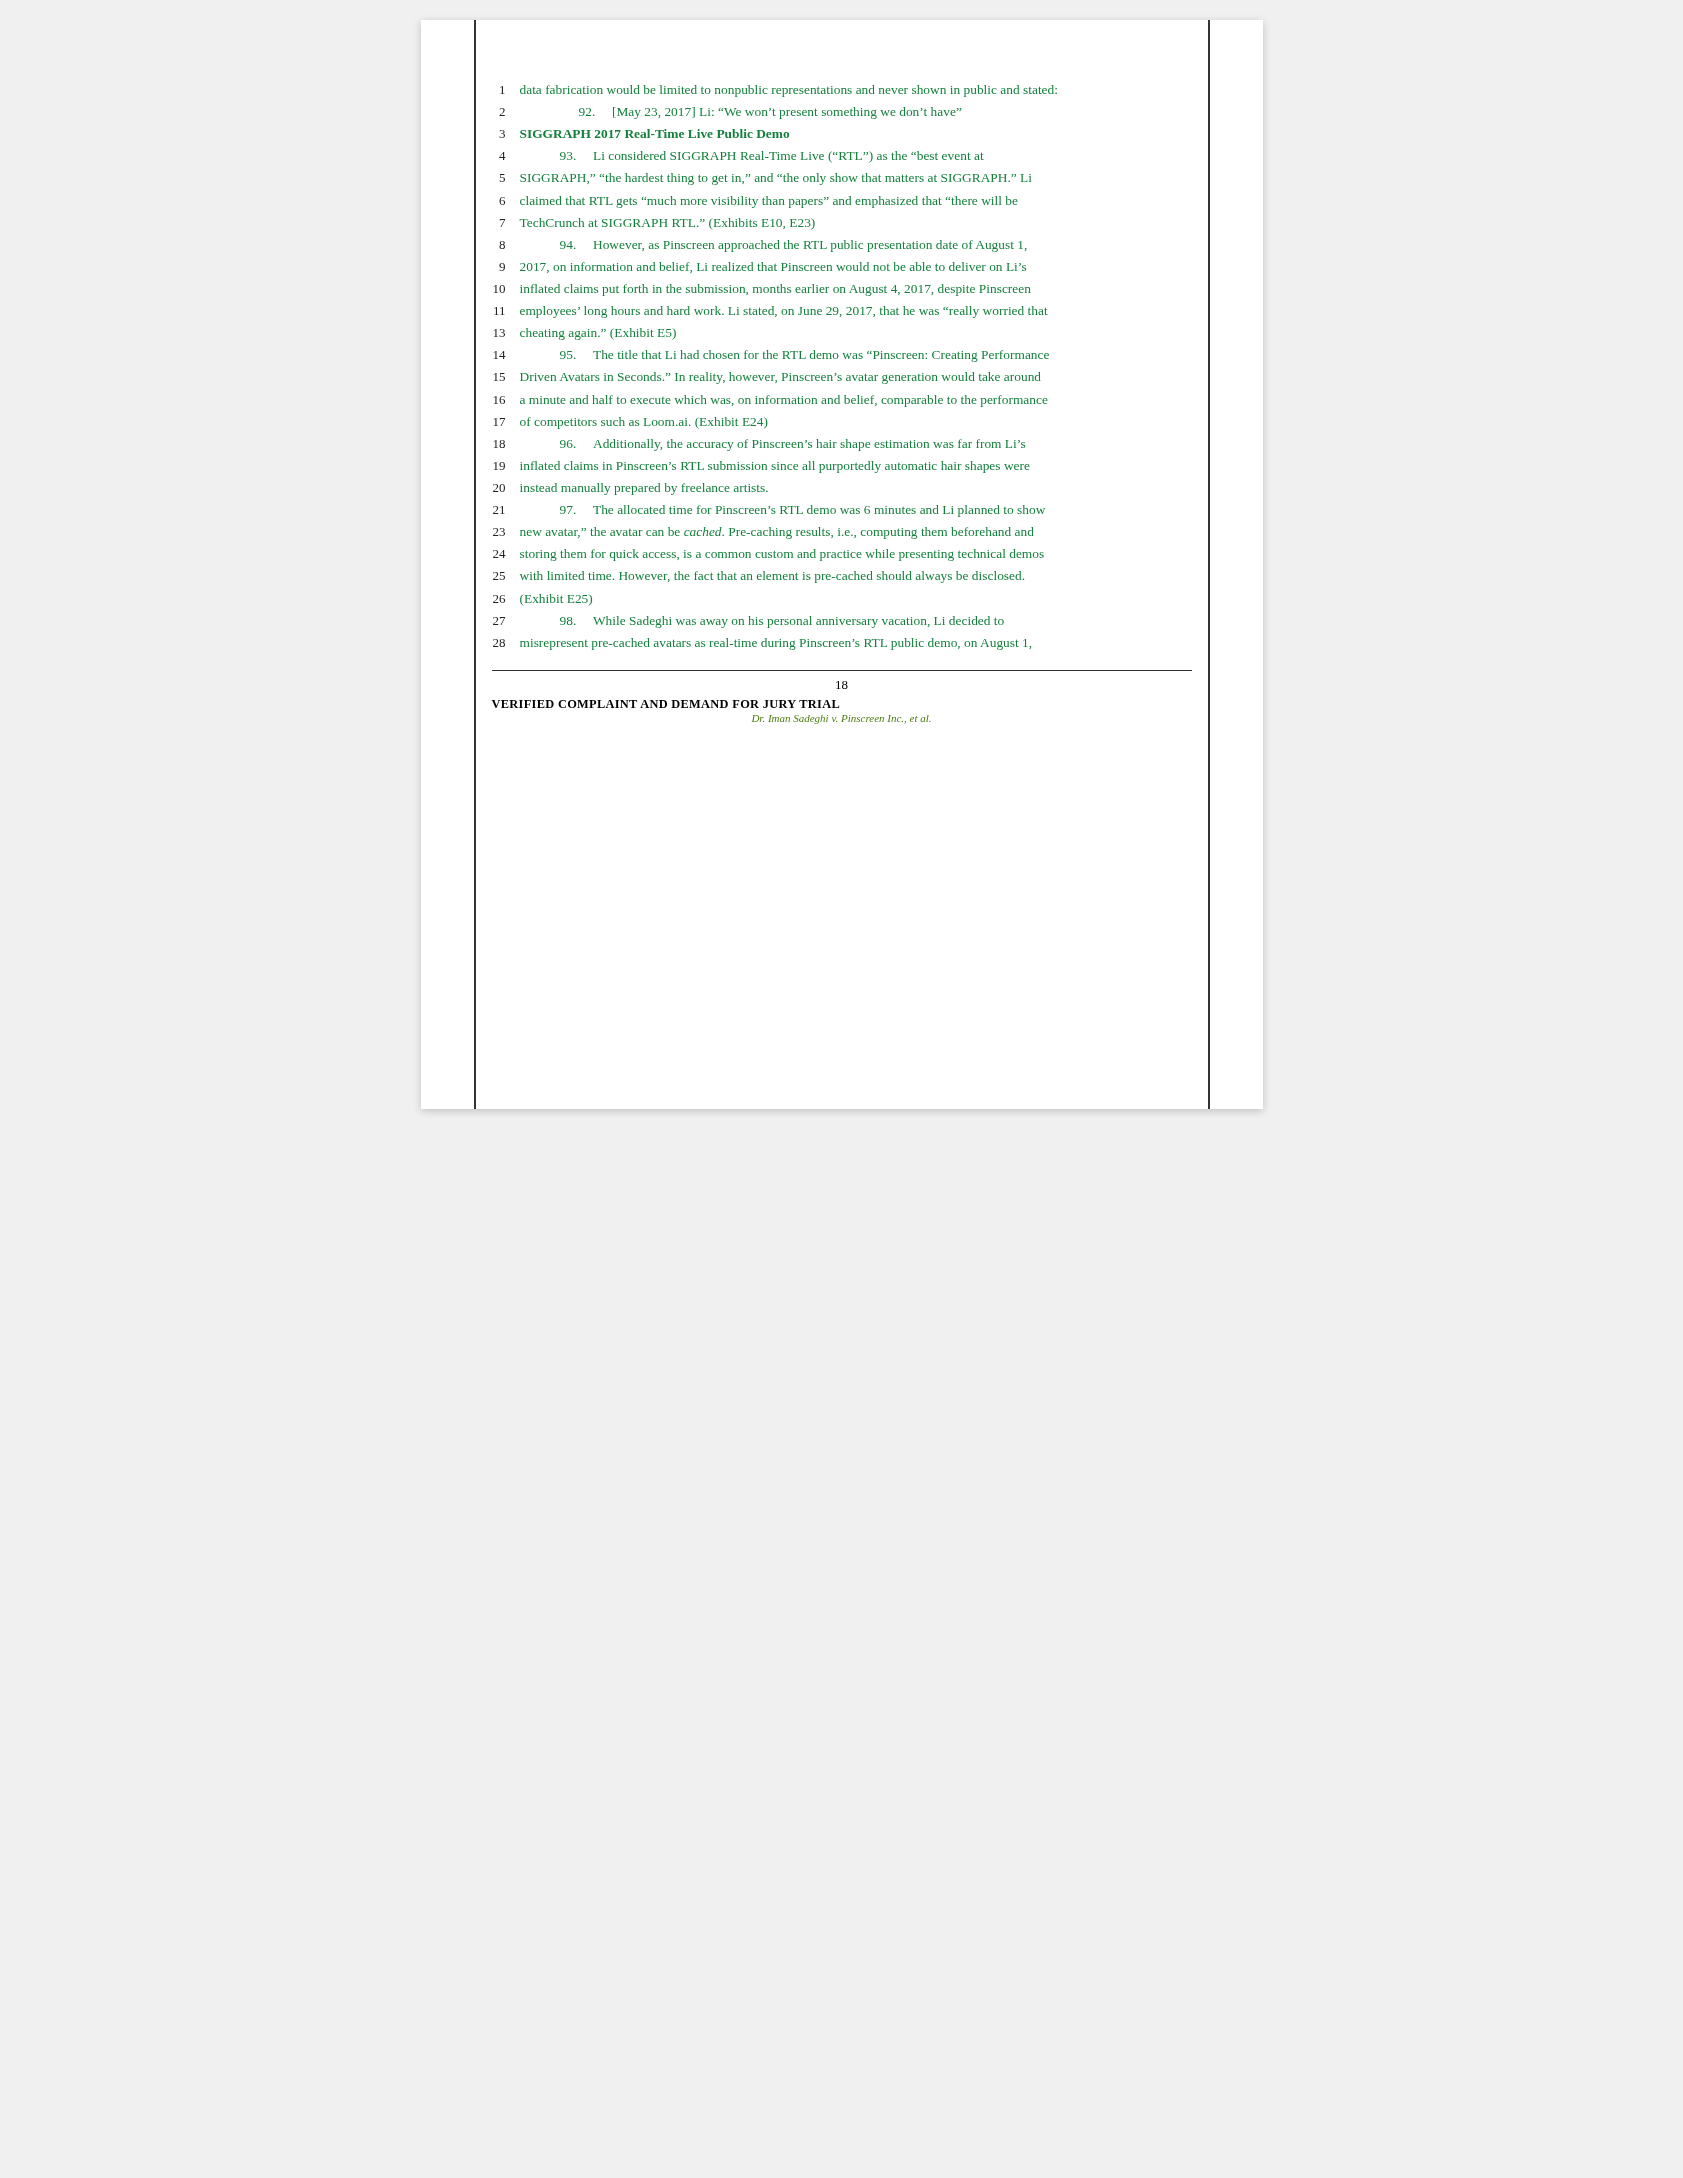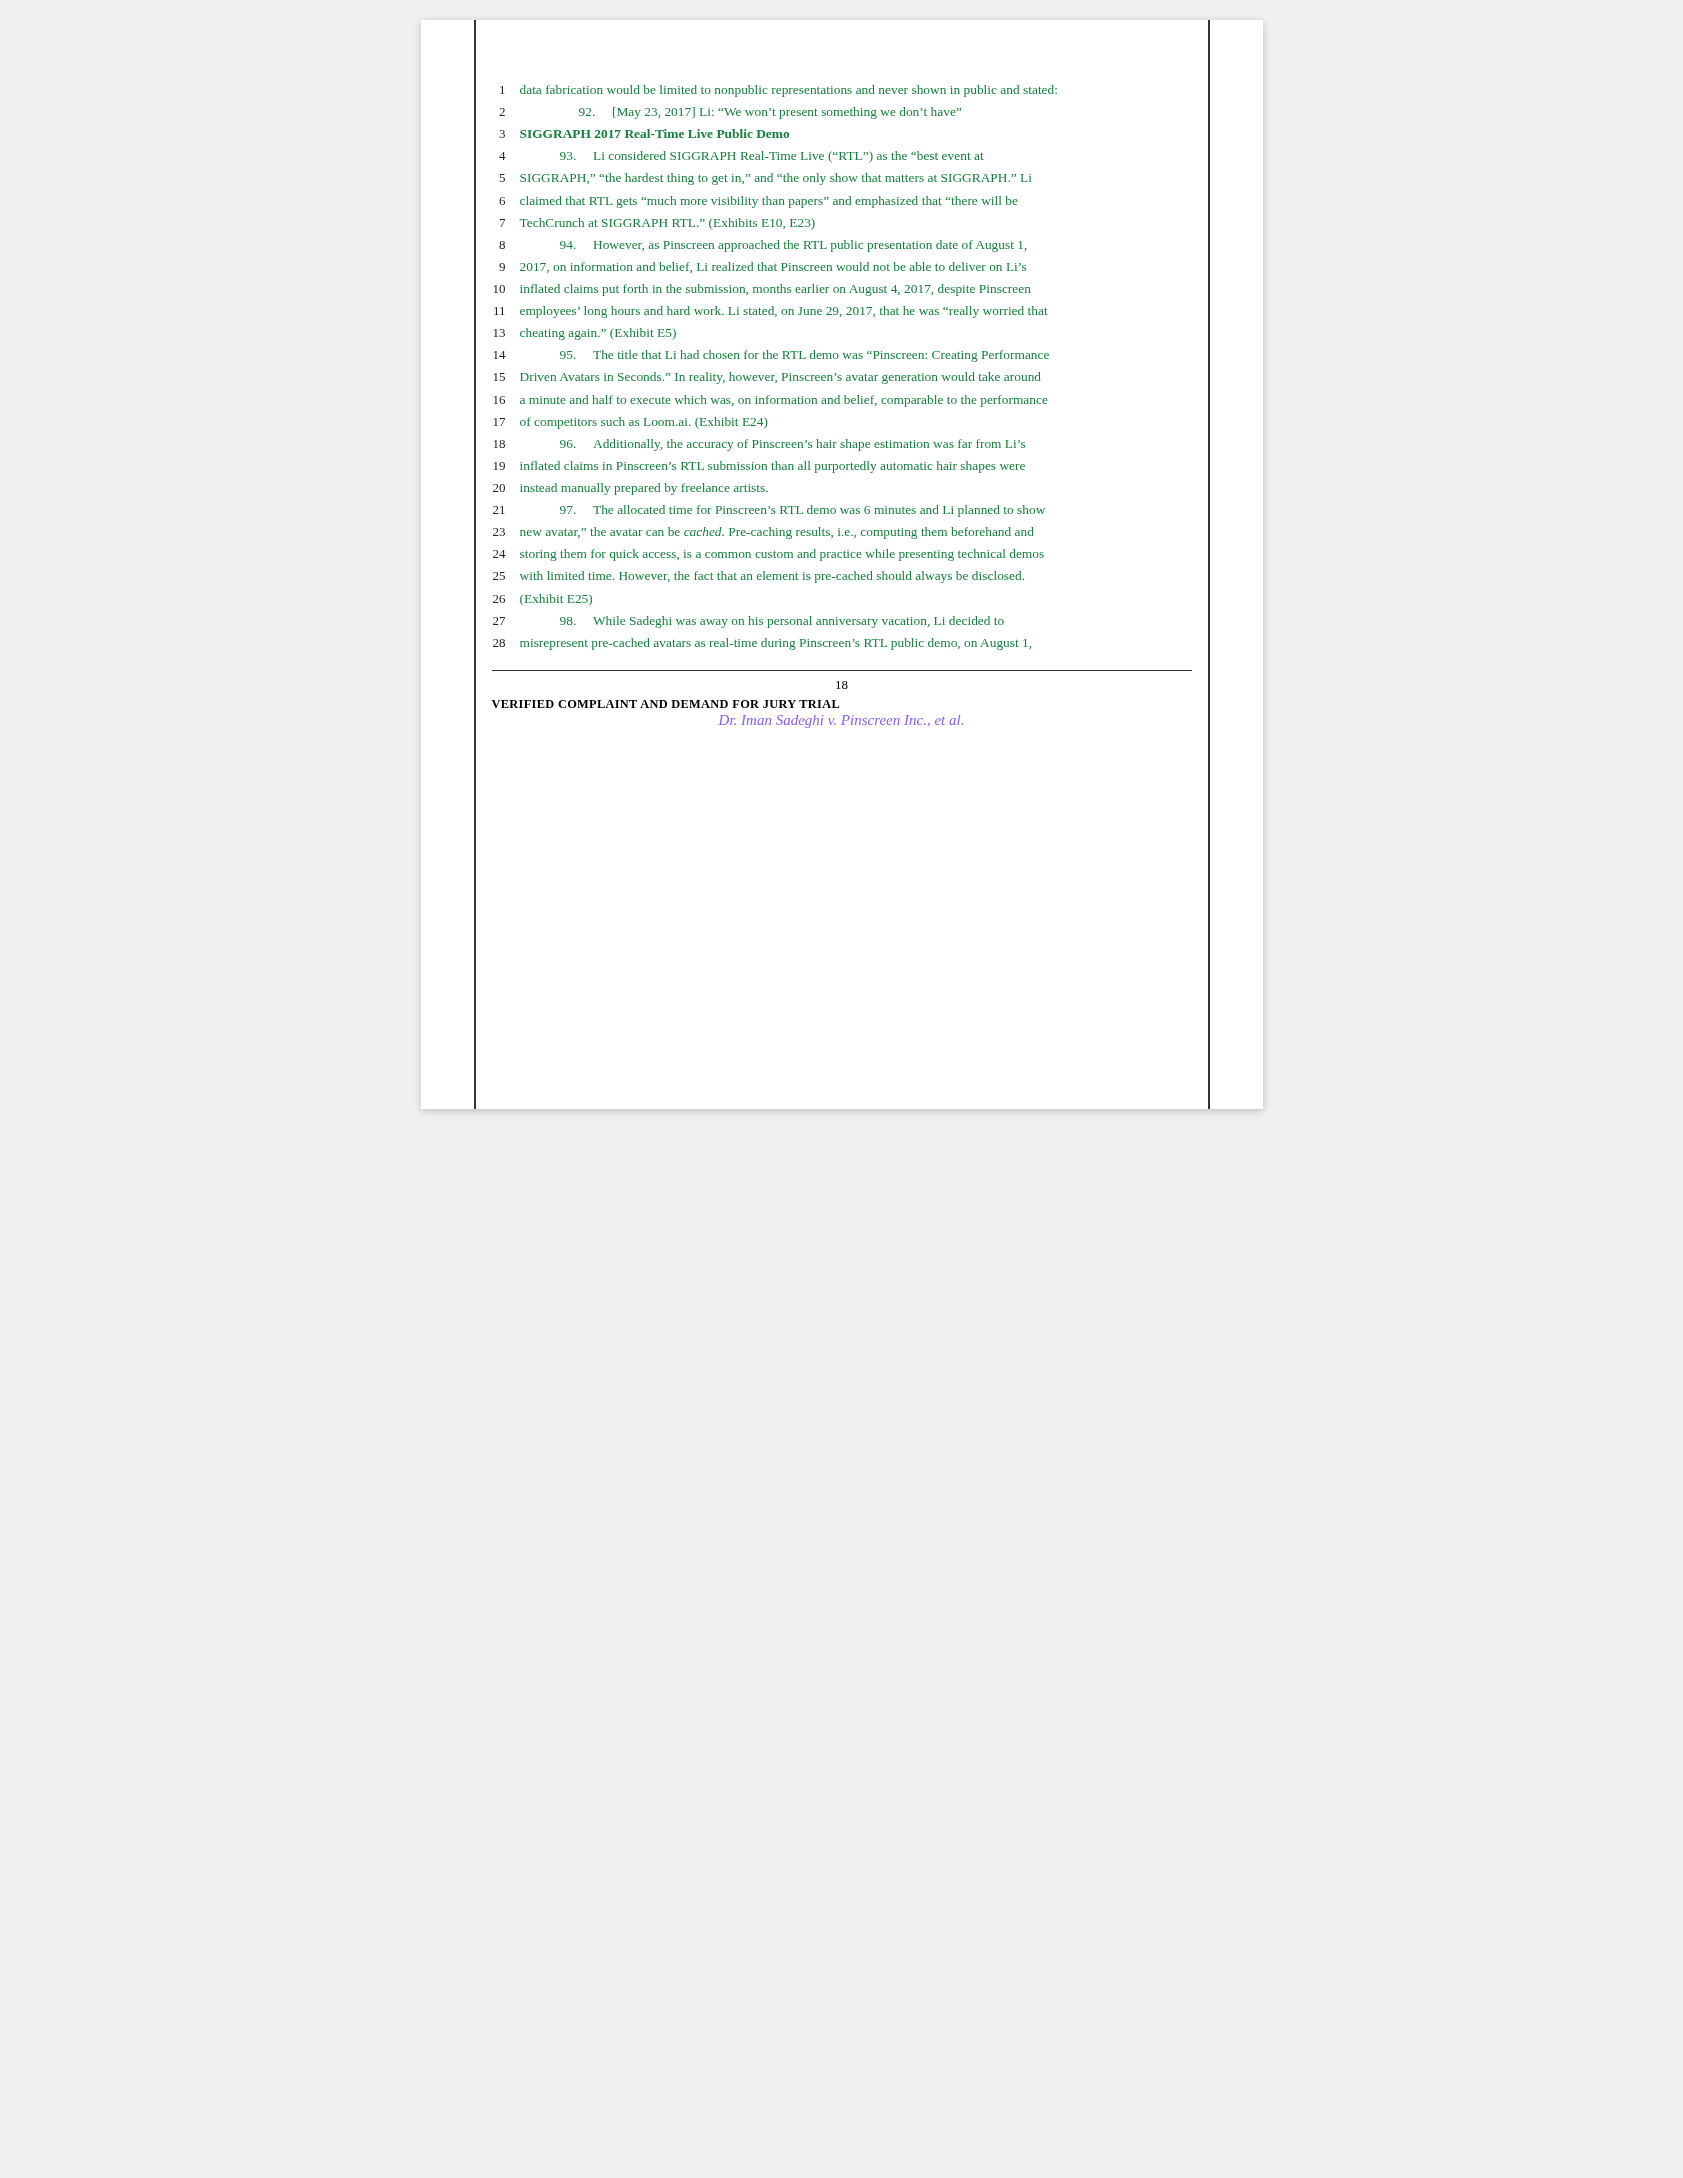--- a/index.html
+++ b/index.html
@@ -62,22 +62,22 @@
     }
 
     .footer-title {
       font-size: 12.4px;
       font-weight: bold;
       text-align: left;
       letter-spacing: 0.3px;
     }
 
     .footer-subtitle {
-      font-size: 15px;
-      color: #8b5cf6;
+      font-size: 11px;
+      color: #4d7c0f;
       font-style: italic;
       text-align: center;
     }
 
     .lines-container {
       width: 100%;
     }
 
     .single-line {
       display: flex;
@@ -197,21 +197,21 @@
       <span class="ltext">of competitors such as Loom.ai. (Exhibit E24)</span>
     </div>
 
     <div class="single-line">
       <span class="lnum">18</span>
       <span class="ltext"><span style="display:inline-block; width:40px;"></span>96.&nbsp;&nbsp;&nbsp;&nbsp;&nbsp;Additionally, the accuracy of Pinscreen’s hair shape estimation was far from Li’s</span>
     </div>
 
     <div class="single-line">
       <span class="lnum">19</span>
-      <span class="ltext">inflated claims in Pinscreen’s RTL submission than all purportedly automatic hair shapes were</span>
+      <span class="ltext">inflated claims in Pinscreen’s RTL submission since all purportedly automatic hair shapes were</span>
     </div>
 
     <div class="single-line">
       <span class="lnum">20</span>
       <span class="ltext">instead manually prepared by freelance artists.</span>
     </div>
 
     <div class="single-line">
       <span class="lnum">21</span>
       <span class="ltext"><span style="display:inline-block; width:40px;"></span>97.&nbsp;&nbsp;&nbsp;&nbsp;&nbsp;The allocated time for Pinscreen’s RTL demo was 6 minutes and Li planned to show</span>

